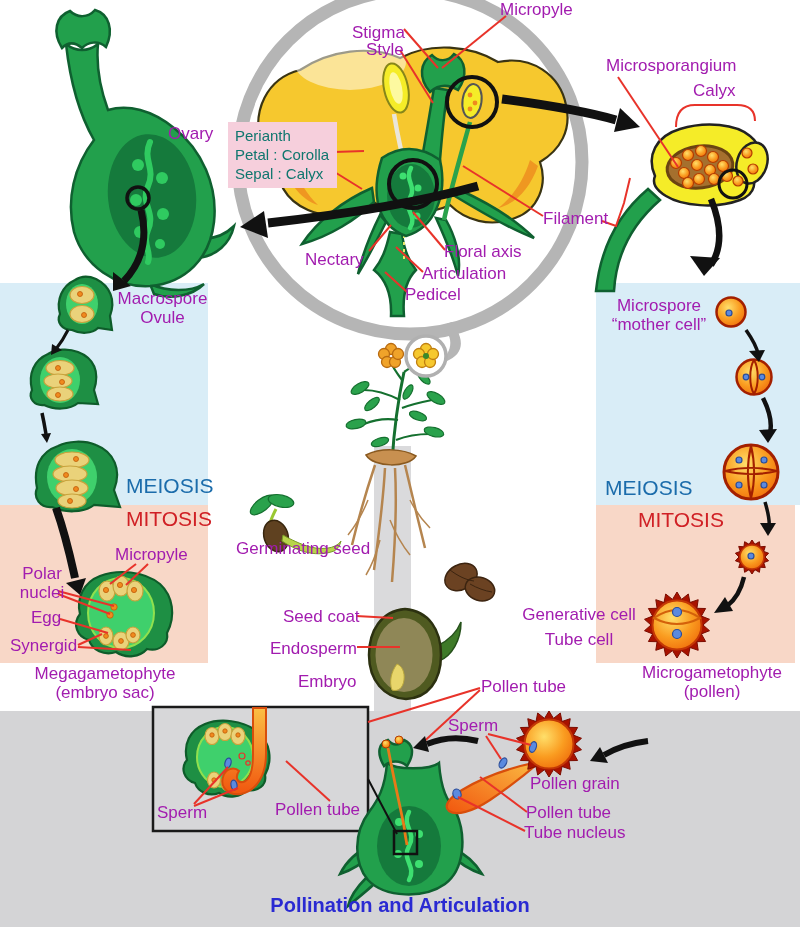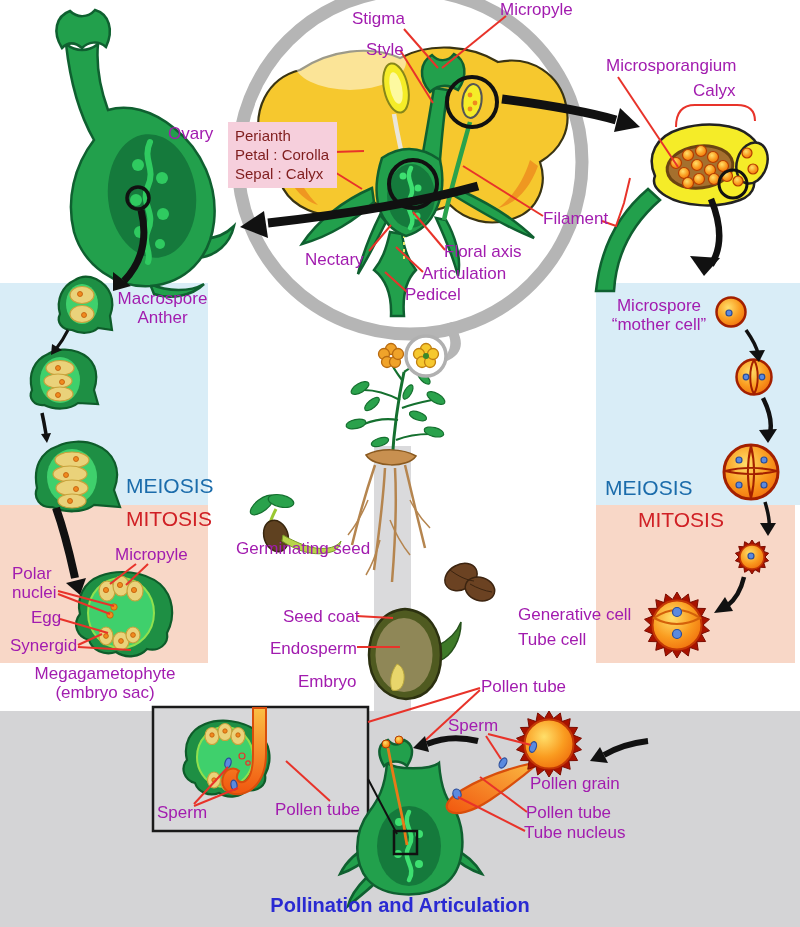--- a/index.html
+++ b/index.html
@@ -1,29 +1,29 @@
 <!DOCTYPE html>
 <html style="--section_blue: #d9edf7; --section_pink: #f8d7c7; --perianth_box_pink: #f6cfdc; --bottom_gray: #d4d4d6; --meiosis_blue: #1b6cab; --mitosis_red: #d02025; --title_blue: #2a2ad2; --leader_line_red: #e8332a;"><head>
 <meta charset="utf-8">
 <style>
   html,body{margin:0;padding:0;background:#fff;}
   #stage{position:relative;width:800px;height:927px;overflow:hidden;background:#fff;
          font-family:"Liberation Sans",sans-serif;}
   #stage svg{position:absolute;left:0;top:0;z-index:1;}
   .lbl{position:absolute;z-index:2;font:17px/1.12 "Liberation Sans",sans-serif;
        color:#a21caf;white-space:nowrap;}
-  .wrap{white-space:normal;}
+  .wrap{white-space:normal;text-align:center;}
   .ctr{text-align:center;}
-  .rgt{text-align:left;}
+  .rgt{text-align:center;}
   .stage-word{font-weight:normal;font-size:21px;}
   .meiosis{color:var(--meiosis_blue);}
   .mitosis{color:var(--mitosis_red);}
   .title{font-weight:bold;font-size:20px;color:var(--title_blue);}
   .pbox{position:absolute;z-index:2;background:var(--perianth_box_pink);
-        padding:4px 8px 5px 7px;font-size:15px;line-height:19px;color:#7f1d1d;}
+        padding:4px 8px 5px 7px;font-size:15px;line-height:19px;color:#0f766e;}
   .sec-blue{fill:var(--section_blue);}
   .sec-pink{fill:var(--section_pink);}
   .sec-gray{fill:var(--bottom_gray);}
   .ln{stroke:var(--leader_line_red);stroke-width:2;fill:none;}
   .blk{stroke:#111;fill:none;}
   .grn{fill:#22a04c;stroke:#0f6030;stroke-width:2.5;}
   .grn2{fill:#1e8f44;stroke:#0e5c2a;stroke-width:2.2;}
   .ycell{fill:#ead27a;stroke:#c8a23c;stroke-width:1.2;}
   .odot{fill:#f08a1e;stroke:#c05a08;stroke-width:0.8;}
   .nuc{fill:#5b8adf;stroke:#2a4c9a;stroke-width:1.2;}
@@ -400,54 +400,55 @@
     <polygon points="768,536 776,523 760,523"></polygon>
     <path class="blk" d="M 744 577 C 741 590 735 600 727 606" stroke-width="4.5"></path>
     <polygon points="714,613 725,597 733,611"></polygon>
     <path class="blk" d="M 478 741 C 458 736 441 738 427 744" stroke-width="6"></path>
     <polygon points="413,748 425,736 429,752"></polygon>
     <path class="blk" d="M 648 741 C 631 743 616 748 604 755" stroke-width="6"></path>
     <polygon points="590,761 600,747 608,763"></polygon>
   </g>
 </svg>
 
-<div class="lbl" style="left:352px;top:9px">Stigma</div>
+<div class="lbl" style="left:352px;top:23px">Stigma</div>
 <div class="lbl" style="left:366px;top:40px">Style</div>
 <div class="lbl" style="left:500px;top:0px">Micropyle</div>
 
 <div class="pbox" style="left:228px;top:122px">
   <div>Perianth</div>
   <div>Petal : Corolla</div>
   <div>Sepal : Calyx</div>
 </div>
 
 <div class="lbl" style="left:543px;top:209px">Filament</div>
 <div class="lbl" style="left:305px;top:250px">Nectary</div>
 <div class="lbl" style="left:444px;top:242px">Floral axis</div>
 <div class="lbl" style="left:422px;top:264px">Articulation</div>
 <div class="lbl" style="left:405px;top:285px">Pedicel</div>
 
 <div class="lbl" style="left:606px;top:56px">Microsporangium</div>
 <div class="lbl" style="left:693px;top:81px">Calyx</div>
 
 <div class="lbl" style="left:168px;top:124px">Ovary</div>
-<div class="lbl wrap ctr" style="left:110px;top:289px;width:105px">Macrospore Anther</div>
+<div class="lbl wrap ctr" style="left:110px;top:289px;width:105px">Macrospore Ovule</div>
 <div class="lbl stage-word meiosis" style="left:126px;top:474px">MEIOSIS</div>
 <div class="lbl stage-word mitosis" style="left:126px;top:507px">MITOSIS</div>
 <div class="lbl" style="left:115px;top:545px">Micropyle</div>
 <div class="lbl wrap" style="left:12px;top:564px;width:60px">Polar nuclei</div>
 <div class="lbl" style="left:31px;top:608px">Egg</div>
 <div class="lbl" style="left:10px;top:636px">Synergid</div>
 <div class="lbl wrap ctr" style="left:25px;top:664px;width:160px">Megagametophyte (embryo sac)</div>
 
 <div class="lbl wrap ctr" style="left:606px;top:296px;width:106px">Microspore “mother cell”</div>
 <div class="lbl stage-word meiosis" style="left:605px;top:476px">MEIOSIS</div>
 <div class="lbl stage-word mitosis" style="left:638px;top:508px">MITOSIS</div>
 <div class="lbl rgt" style="left:518px;top:605px;width:122px">Generative cell</div>
 <div class="lbl rgt" style="left:518px;top:630px;width:122px">Tube cell</div>
+<div class="lbl wrap ctr" style="left:628px;top:663px;width:168px">Microgametophyte (pollen)</div>
 
 <div class="lbl" style="left:236px;top:539px">Germinating seed</div>
 <div class="lbl" style="left:283px;top:607px">Seed coat</div>
 <div class="lbl" style="left:270px;top:639px">Endosperm</div>
 <div class="lbl" style="left:298px;top:672px">Embryo</div>
 <div class="lbl" style="left:481px;top:677px">Pollen tube</div>
 
 <div class="lbl" style="left:157px;top:803px">Sperm</div>
 <div class="lbl" style="left:275px;top:800px">Pollen tube</div>
 <div class="lbl" style="left:448px;top:716px">Sperm</div>

